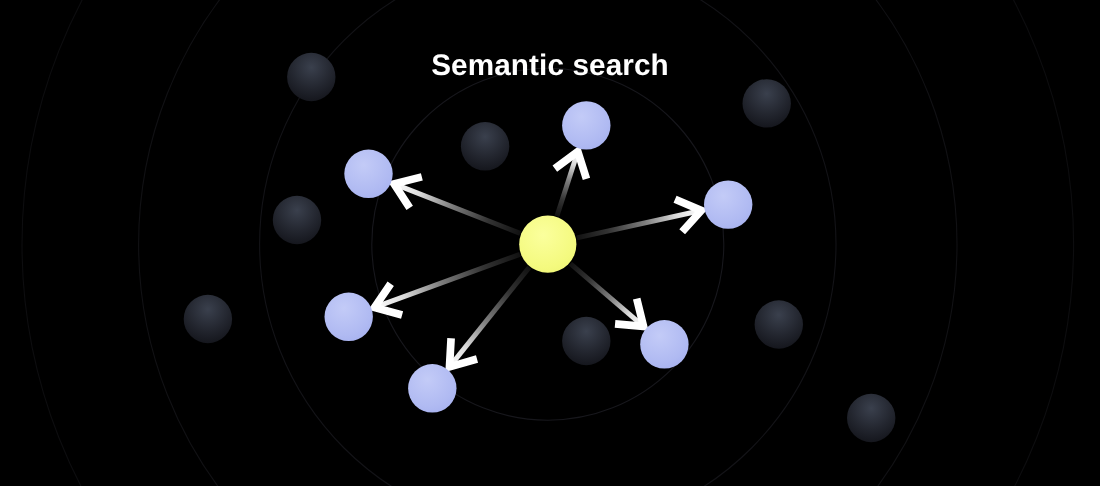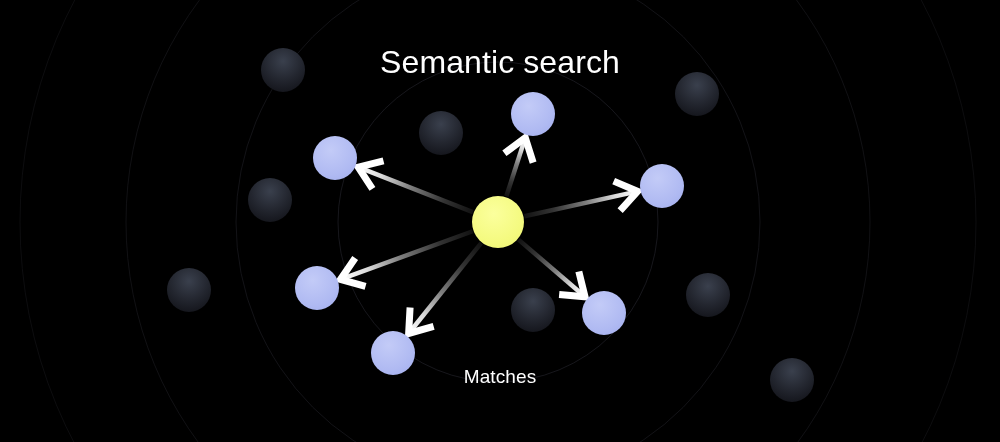--- a/index.html
+++ b/index.html
@@ -33,22 +33,22 @@
     font-family: "Liberation Sans", sans-serif;
     white-space: nowrap;
     -webkit-font-smoothing: antialiased;
     user-select: none;
   }
   #title-label {
     left: 0;
     right: 0;
     top: 44px;
     text-align: center;
-    font-size: 32px;
-    font-weight: 400;
+    font-size: 27px;
+    font-weight: 700;
     letter-spacing: 0.1px;
   }
   #matches-label {
     left: 0;
     right: 0;
     top: 366px;
     text-align: center;
     font-size: 19px;
     font-weight: 400;
     letter-spacing: 0.1px;
@@ -180,15 +180,14 @@
         <circle cx="604" cy="313" r="22" fill="url(#gradMatch)"></circle>
       </g>
 
     <g id="query-node-group">
         <circle cx="498" cy="222" r="26" fill="url(#gradQuery)"></circle>
       </g>
   </svg>
 
   <div class="label" id="title-label">Semantic search</div>
 
-  <div class="label" id="matches-label">Matches</div>
 
 </div>
 
 </body></html>

